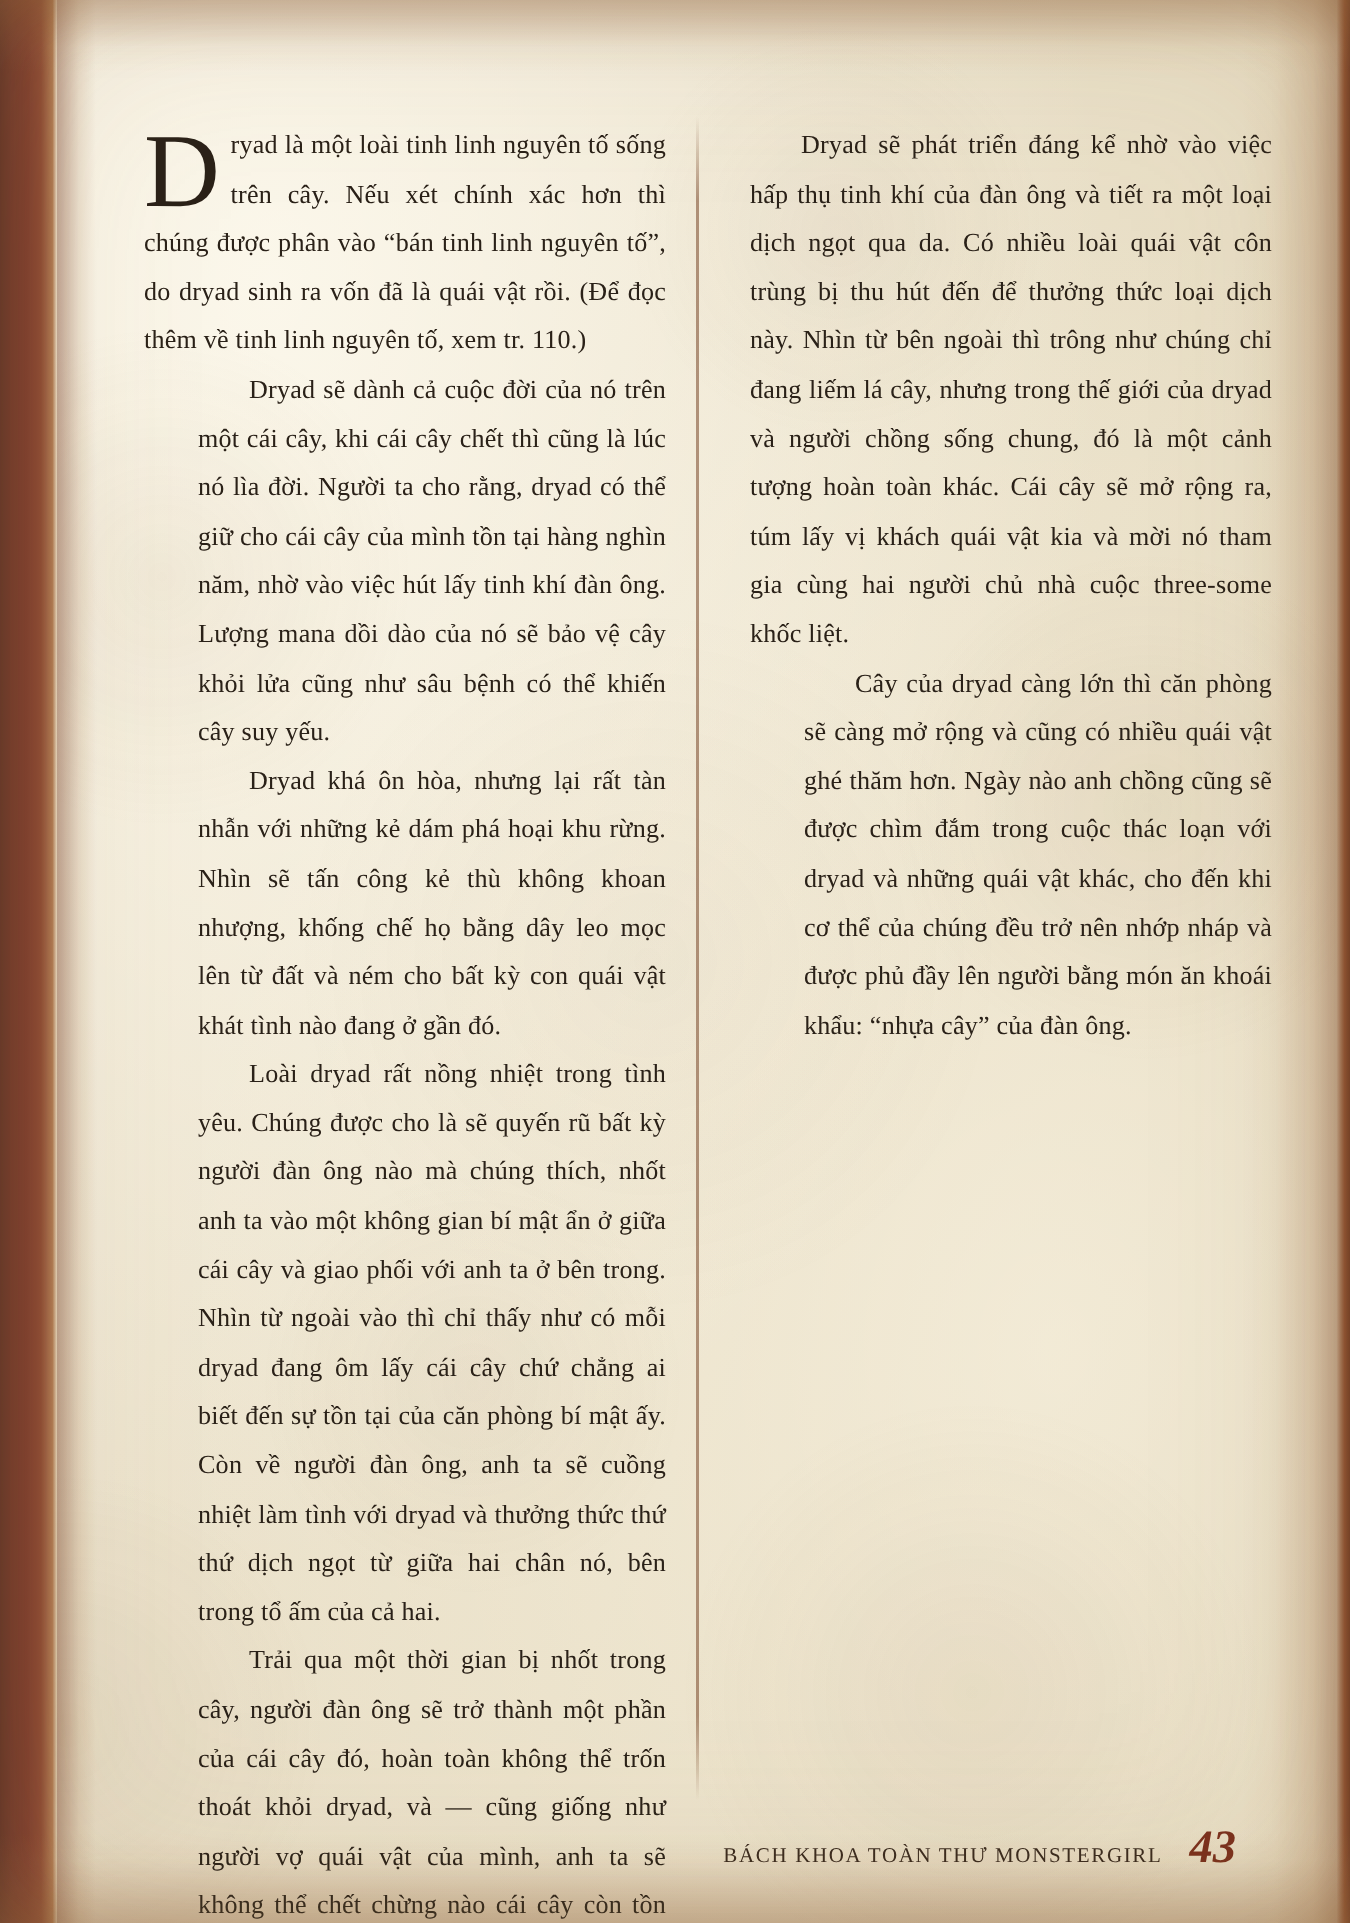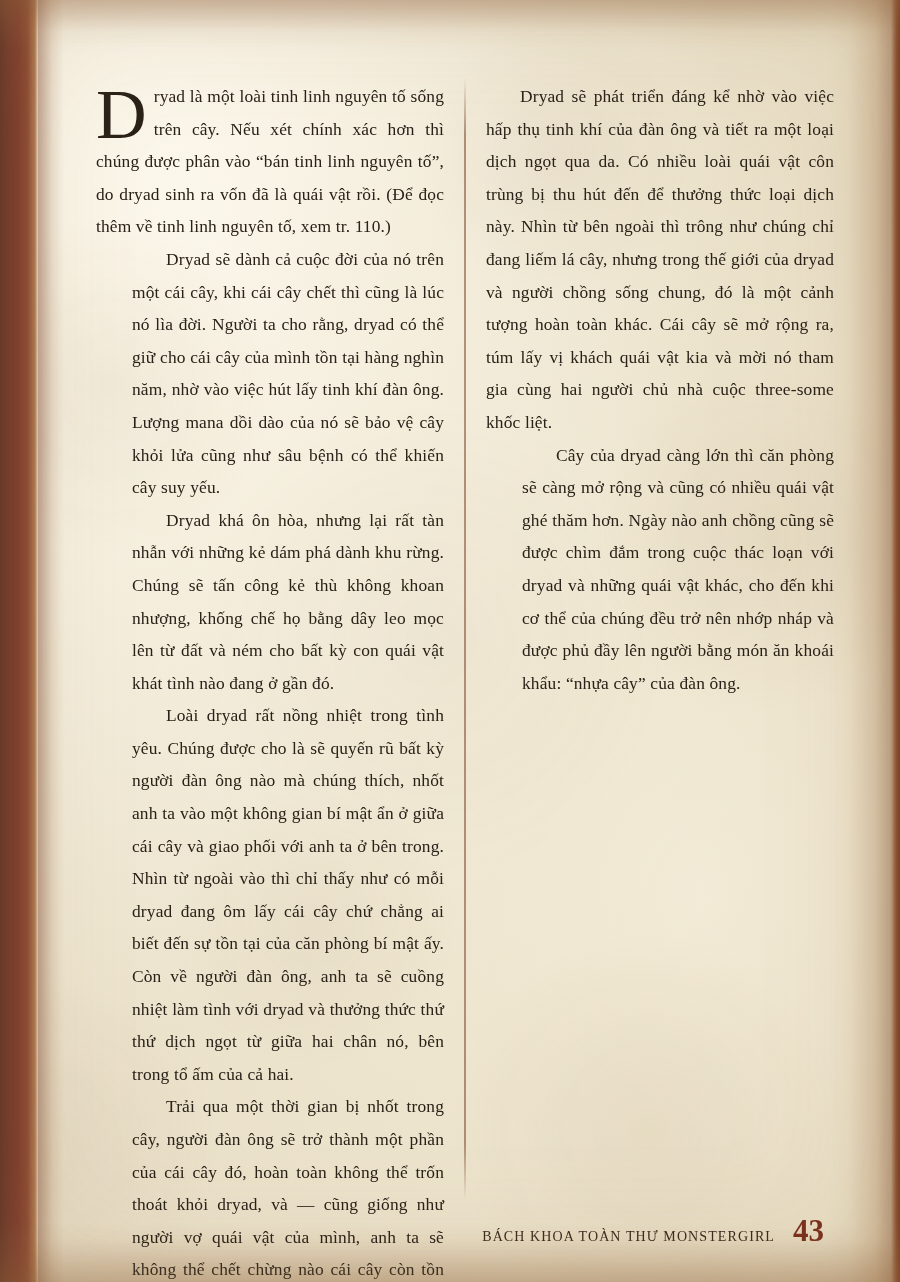--- a/index.html
+++ b/index.html
@@ -110,21 +110,21 @@
     top: 80px;
     width: 746px;
     height: 1110px;
   }
   .col {
     position: absolute;
     top: 0;
     width: 348px;
   }
   .col-left  { left: 0; }
-  .col-right { left: 390px; }
+  .col-right { left: 404px; }
 
   p.body-par {
     margin: 0;
     font-family: "Liberation Serif", serif;
     font-size: 17.4px;
     line-height: 32.6px;
     color: #2a2118;
     text-align: justify;
     text-indent: 34px;
     letter-spacing: 0.15px;
@@ -161,20 +161,21 @@
     letter-spacing: 1.1px;
     color: #3a2a1e;
     text-transform: uppercase;
   }
   .footer-page {
     font-family: "Liberation Serif", serif;
     font-size: 31px;
     font-weight: bold;
     color: #7a2f1c;
     line-height: 1;
+    font-style: italic;
   }
 </style>
 </head>
 <body>
 
 <div class="page">
 
   <div class="paper-texture"></div>
 
   <div class="binding"></div>
@@ -185,21 +186,21 @@
   <div class="top-burn"></div>
   <div class="bottom-burn"></div>
 
   <div class="column-rule"></div>
 
   <div class="content">
 
     <div class="col col-left">
       <p class="body-par first-par"><span class="dropcap">D</span><span>ryad là một loài tinh linh nguyên tố sống trên cây. Nếu xét chính xác hơn thì chúng được phân vào “bán tinh linh nguyên tố”, do dryad sinh ra vốn đã là quái vật rồi. (Để đọc thêm về tinh linh nguyên tố, xem tr. 110.)</span></p>
       <p class="body-par">Dryad sẽ dành cả cuộc đời của nó trên một cái cây, khi cái cây chết thì cũng là lúc nó lìa đời. Người ta cho rằng, dryad có thể giữ cho cái cây của mình tồn tại hàng nghìn năm, nhờ vào việc hút lấy tinh khí đàn ông. Lượng mana dồi dào của nó sẽ bảo vệ cây khỏi lửa cũng như sâu bệnh có thể khiến cây suy yếu.</p>
-      <p class="body-par">Dryad khá ôn hòa, nhưng lại rất tàn nhẫn với những kẻ dám phá dành khu rừng. Chúng sẽ tấn công kẻ thù không khoan nhượng, khống chế họ bằng dây leo mọc lên từ đất và ném cho bất kỳ con quái vật khát tình nào đang ở gần đó.</p>
+      <p class="body-par">Dryad khá ôn hòa, nhưng lại rất tàn nhẫn với những kẻ dám phá hoại khu rừng. Nhìn sẽ tấn công kẻ thù không khoan nhượng, khống chế họ bằng dây leo mọc lên từ đất và ném cho bất kỳ con quái vật khát tình nào đang ở gần đó.</p>
       <p class="body-par">Loài dryad rất nồng nhiệt trong tình yêu. Chúng được cho là sẽ quyến rũ bất kỳ người đàn ông nào mà chúng thích, nhốt anh ta vào một không gian bí mật ẩn ở giữa cái cây và giao phối với anh ta ở bên trong. Nhìn từ ngoài vào thì chỉ thấy như có mỗi dryad đang ôm lấy cái cây chứ chẳng ai biết đến sự tồn tại của căn phòng bí mật ấy. Còn về người đàn ông, anh ta sẽ cuồng nhiệt làm tình với dryad và thưởng thức thứ thứ dịch ngọt từ giữa hai chân nó, bên trong tổ ấm của cả hai.</p>
       <p class="body-par">Trải qua một thời gian bị nhốt trong cây, người đàn ông sẽ trở thành một phần của cái cây đó, hoàn toàn không thể trốn thoát khỏi dryad, và — cũng giống như người vợ quái vật của mình, anh ta sẽ không thể chết chừng nào cái cây còn tồn tại. Nghe thì có vẻ đáng sợ và bi thảm, nhưng bên trong cái cây này, anh ta sẽ chẳng hề cảm thấy mệt mỏi, kèm với đó là luôn được tận hưởng niềm vui ngọt ngào, dịu dàng và thanh khiết khi làm tình với người vợ hết lòng yêu mình. Hơn nữa, các dryad thường sống gần nhau, nên các cặp đôi thỉnh thoảng cũng qua lại những cái cây để thăm hỏi lẫn nhau. Người ta cho rằng kiểu xã hội cây độc đáo này sẽ giảm bớt cảm giác bị cô lập cho những “anh chồng” loài người.</p>
     </div>
 
     <div class="col col-right">
       <p class="body-par">Dryad sẽ phát triển đáng kể nhờ vào việc hấp thụ tinh khí của đàn ông và tiết ra một loại dịch ngọt qua da. Có nhiều loài quái vật côn trùng bị thu hút đến để thưởng thức loại dịch này. Nhìn từ bên ngoài thì trông như chúng chỉ đang liếm lá cây, nhưng trong thế giới của dryad và người chồng sống chung, đó là một cảnh tượng hoàn toàn khác. Cái cây sẽ mở rộng ra, túm lấy vị khách quái vật kia và mời nó tham gia cùng hai người chủ nhà cuộc three-some khốc liệt.</p>
       <p class="body-par">Cây của dryad càng lớn thì căn phòng sẽ càng mở rộng và cũng có nhiều quái vật ghé thăm hơn. Ngày nào anh chồng cũng sẽ được chìm đắm trong cuộc thác loạn với dryad và những quái vật khác, cho đến khi cơ thể của chúng đều trở nên nhớp nháp và được phủ đầy lên người bằng món ăn khoái khẩu: “nhựa cây” của đàn ông.</p>
     </div>
 
   </div>

